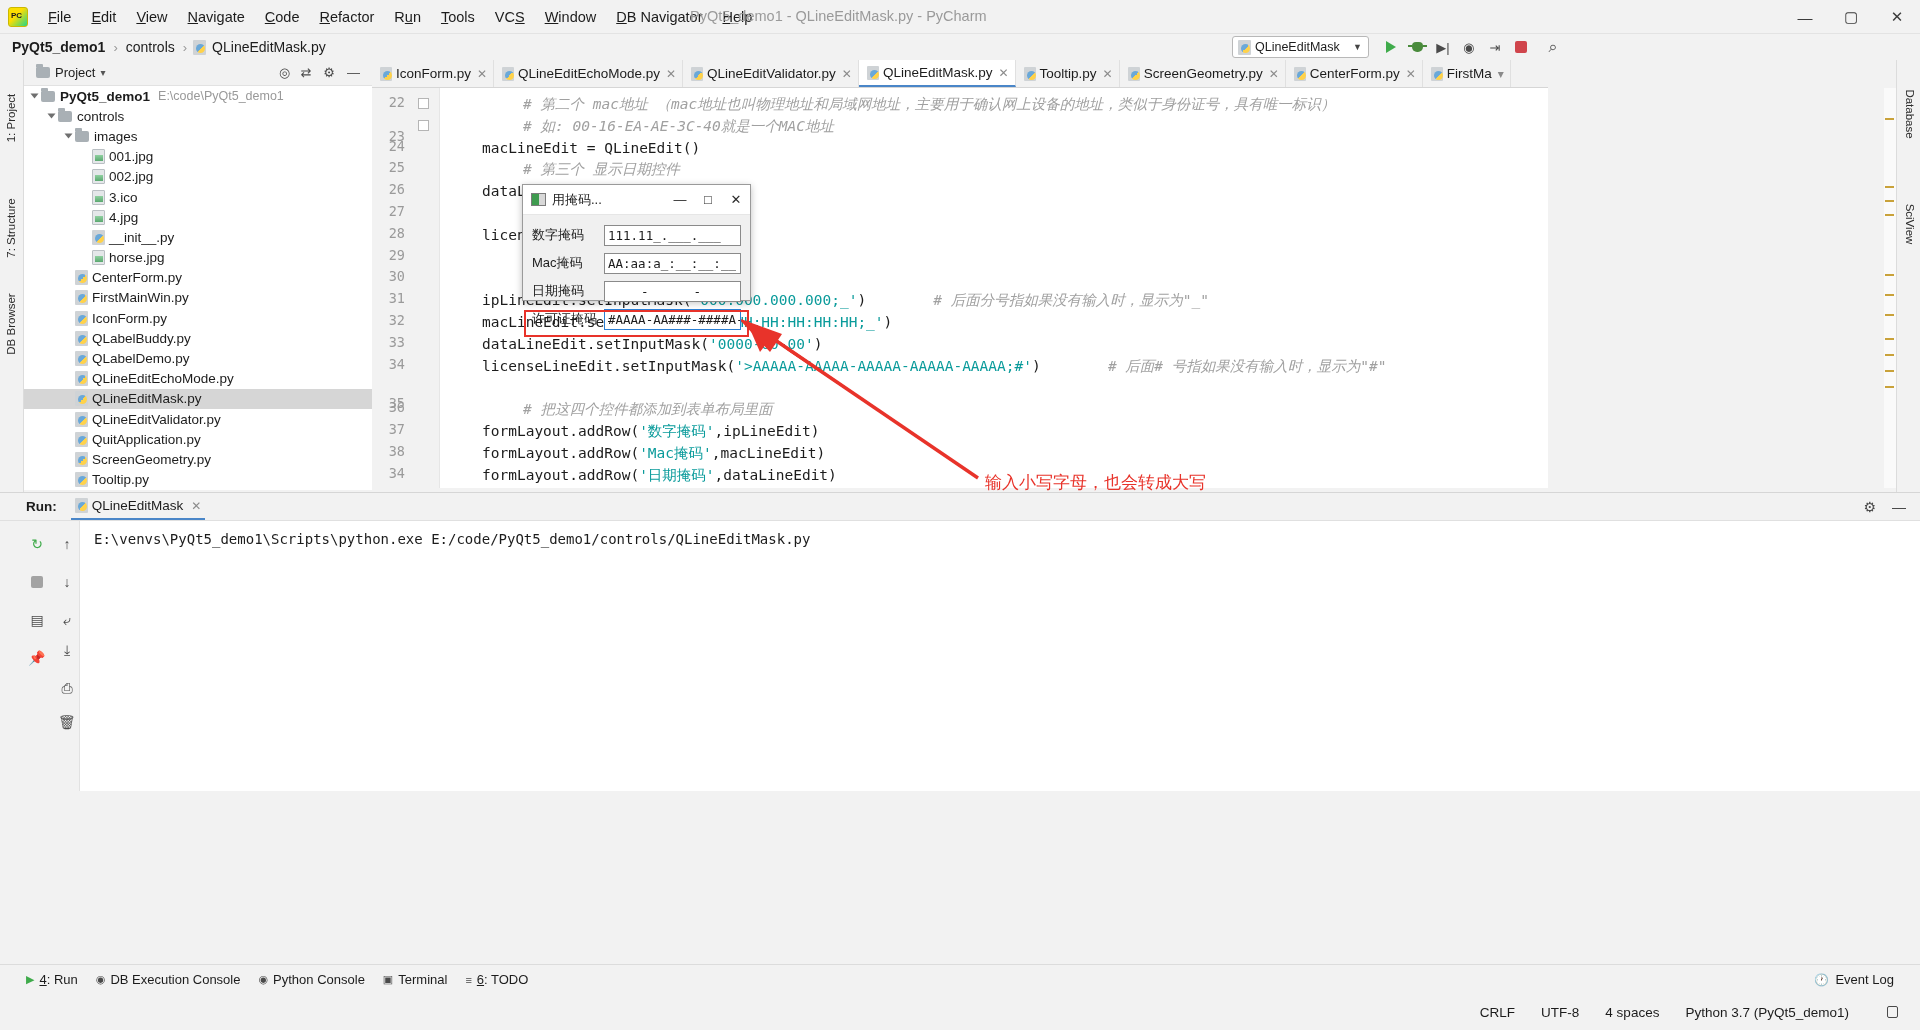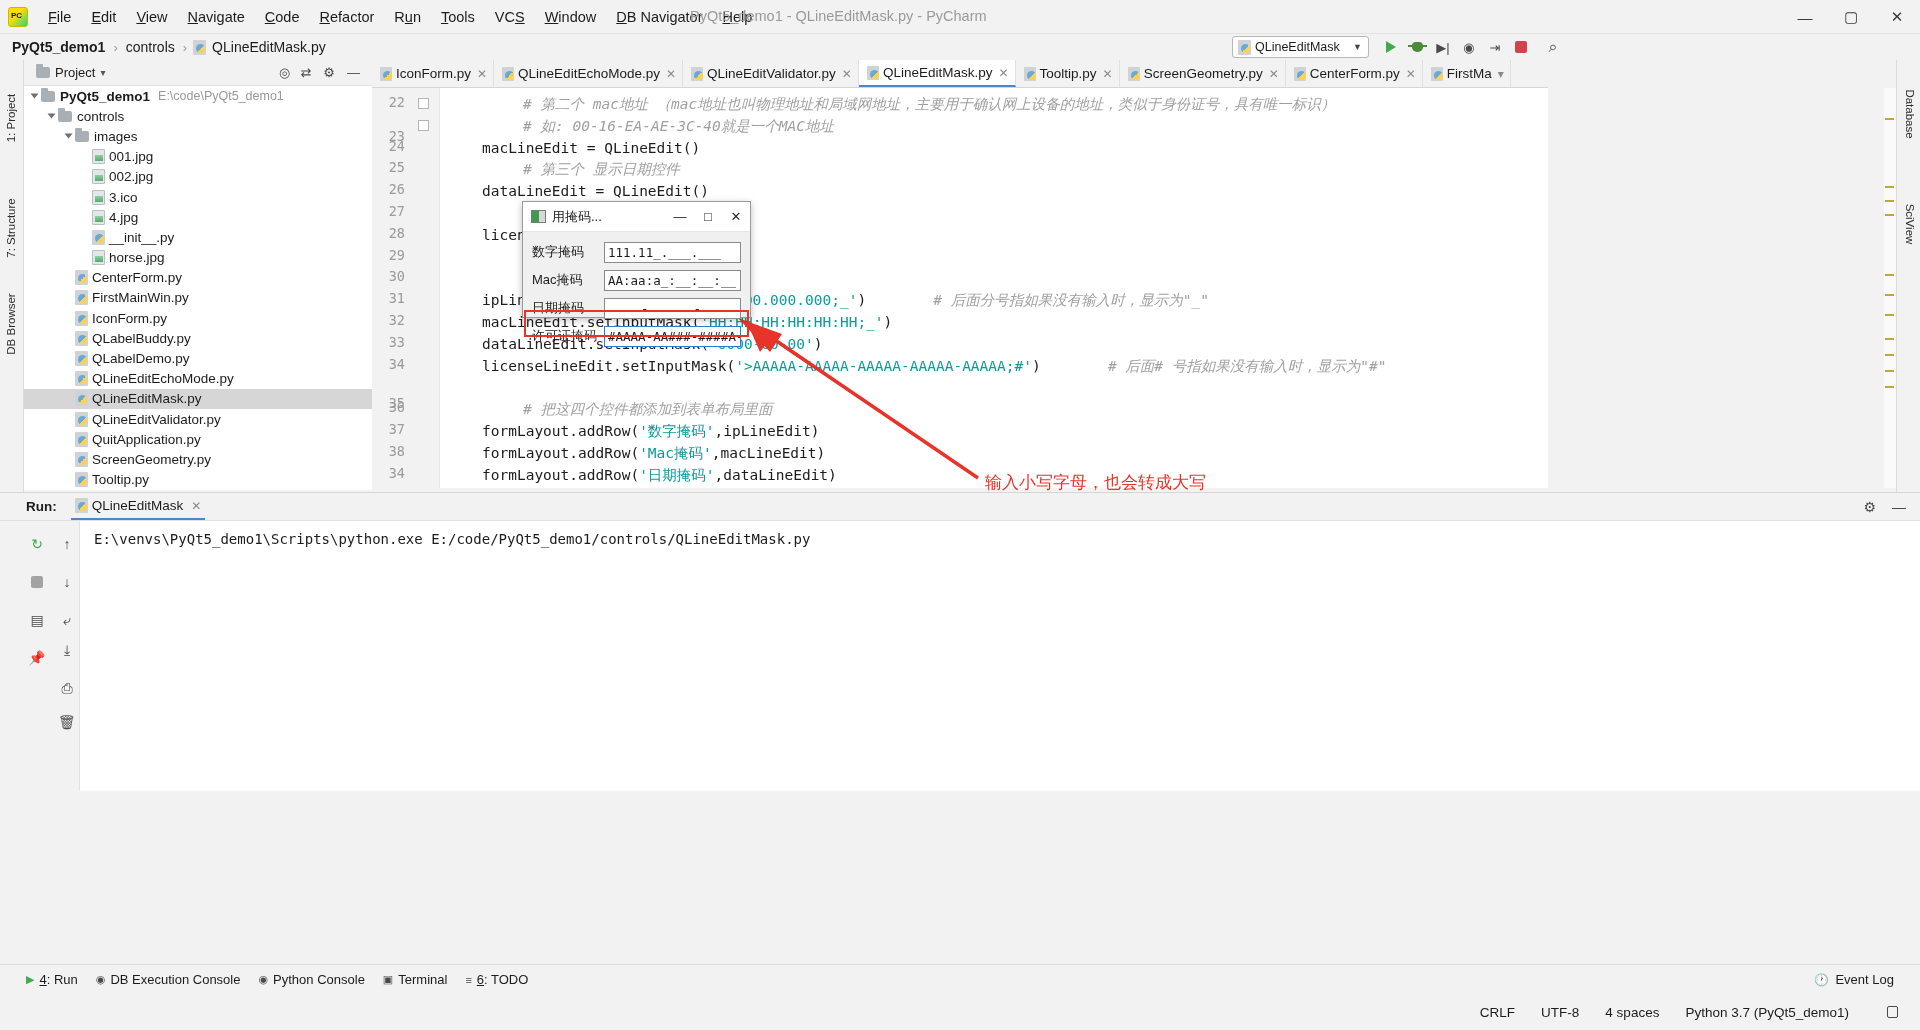--- a/index.html
+++ b/index.html
@@ -186,21 +186,21 @@
   .str { color: #0a9b9b; }
   .kw { color: #1c1c1c; }
   .editor-scroll {
     position: absolute; top: 88px; right: 24px; width: 12px; height: 400px;
     background: #fafafa;
   }
   .mark { position: absolute; right: 2px; width: 9px; height: 2px; background: #c9a23a; }
 
   
   .dialog {
-    position: absolute; left: 522px; top: 201px; width: 229px; height: 117px;
+    position: absolute; left: 522px; top: 184px; width: 229px; height: 117px;
     background: #f0f0f0; border: 1px solid #9a9a9a;
     box-shadow: 0 2px 7px rgba(0,0,0,.25);
   }
   .dlg-title {
     height: 30px; background: #ffffff; display: flex; align-items: center;
     font-size: 13px; color: #1c1c1c; border-bottom: 1px solid #e6e6e6;
   }
   .dlg-ico {
     width: 15px; height: 13px; margin: 0 6px 0 8px;
     background: linear-gradient(90deg,#3f9b4f 0 55%, #d8d8d8 55% 100%);

